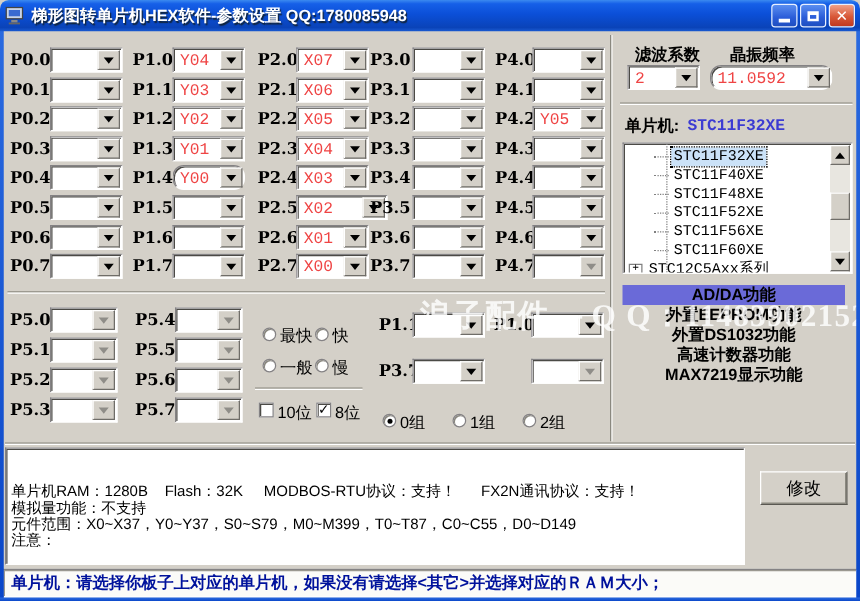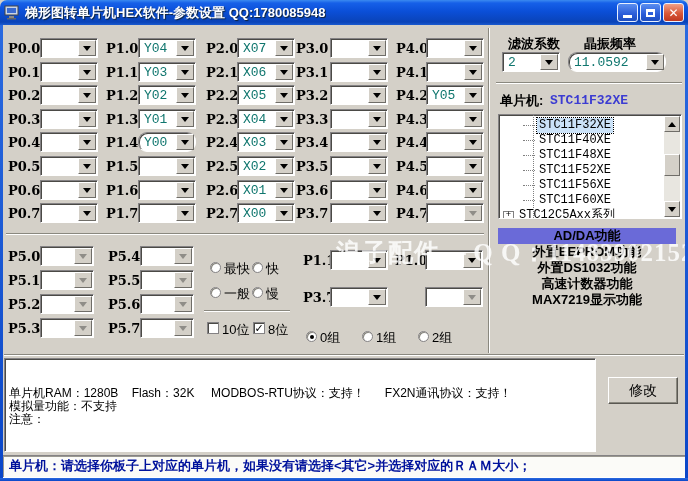--- a/index.html
+++ b/index.html
@@ -23,21 +23,21 @@
   .tbtn.close{background:linear-gradient(180deg,#f0a088,#d85838 55%,#c03820);}
   .tbtn .minbar{width:9px;height:3px;background:#fff;margin-top:8px;}
   .tbtn .maxbox{width:9px;height:8px;border:2px solid #fff;border-top-width:3px;box-sizing:border-box;}
   
   .hline{position:absolute;height:0;border-top:1px solid #8a887f;border-bottom:1px solid #fff;}
   .vline{position:absolute;width:0;border-left:1px solid #8a887f;border-right:1px solid #fff;}
   
   .combo{position:absolute;height:20px;background:#fff;box-sizing:border-box;
     border:1px solid;border-color:#848284 #fff #fff #848284;box-shadow:inset 1px 1px 0 #4b4a46;}
   .combo .cval{position:absolute;left:5px;top:2px;font-family:"Liberation Mono","DejaVu Sans Mono",monospace;
-    font-size:13px;color:#0f766e;}
+    font-size:13px;color:#ef4444;}
   .combo .cbtn{position:absolute;right:1px;top:1px;bottom:1px;width:16px;background:#d4d0c8;
     border:1px solid;border-color:#fff #6f6d68 #6f6d68 #fff;display:flex;align-items:center;justify-content:center;}
   .combo .arr{width:0;height:0;border-left:4px solid transparent;border-right:4px solid transparent;border-top:5px solid #000;}
   .combo.disabled .arr{border-top-color:#8f8d88;}
   .plabel{position:absolute;font-family:"DejaVu Serif","Liberation Serif",serif;font-weight:bold;font-size:13px;white-space:nowrap;}
   .clabel{position:absolute;font-weight:bold;font-size:13px;white-space:nowrap;}
   
   .radio{position:absolute;width:11px;height:11px;border-radius:50%;background:#fff;box-sizing:border-box;
     border:1px solid #848284;box-shadow:inset 1px 1px 0 #8a887f;}
   .radio.checked::after{content:"";position:absolute;left:3px;top:3px;width:4px;height:4px;border-radius:50%;background:#000;}
@@ -254,21 +254,21 @@
         </span>
       </div>
       <span class="plabel" style="left: 206px; top: 135px;">P2.4</span>
       <div class="combo" style="left: 237px; top: 132px; width: 58px;">
         <span class="cval">X03</span>
         <span class="cbtn">
           <i class="arr"></i>
         </span>
       </div>
       <span class="plabel" style="left: 206px; top: 159px;">P2.5</span>
-      <div class="combo" style="left: 237px; top: 156px; width: 58px;">
+      <div class="combo" style="left: 237px; top: 156px; width: 73px;">
         <span class="cval">X02</span>
         <span class="cbtn">
           <i class="arr"></i>
         </span>
       </div>
       <span class="plabel" style="left: 206px; top: 183px;">P2.6</span>
       <div class="combo" style="left: 237px; top: 180px; width: 58px;">
         <span class="cval">X01</span>
         <span class="cbtn">
           <i class="arr"></i>
@@ -566,21 +566,21 @@
       <div class="func-item" style="top: 228px; background: rgb(106, 106, 216);">AD/DA功能</div>
       <div class="func-item" style="top: 244px;">外置EEPROM功能</div>
       <div class="func-item" style="top: 260px;">外置DS1032功能</div>
       <div class="func-item" style="top: 276px;">高速计数器功能</div>
       <div class="func-item" style="top: 292px;">MAX7219显示功能</div>
     </div>
 
   <div class="hline" style="left:204px;top:310px;width:86px;"></div>
 
   <div class="infobox" style="left:4px;top:358px;width:592px;height:94px;">
-    <div id="info-lines"><div>单片机RAM：1280B    Flash：32K     MODBOS-RTU协议：支持！      FX2N通讯协议：支持！</div><div>模拟量功能：不支持</div><div>注意：</div></div>
+    <div id="info-lines"><div>单片机RAM：1280B    Flash：32K     MODBOS-RTU协议：支持！      FX2N通讯协议：支持！</div><div>模拟量功能：不支持</div><div>元件范围：X0~X37，Y0~Y37，S0~S79，M0~M399，T0~T87，C0~C55，D0~D149</div><div>注意：</div></div>
   </div>
 
   <div class="btn" style="left:608px;top:377px;width:70px;height:27px;">修改</div>
 
   <div class="statusbar" style="left:2px;top:455px;width:684px;height:23px;">单片机：请选择你板子上对应的单片机，如果没有请选择&lt;其它&gt;并选择对应的ＲＡＭ大小；</div>
 
   <div class="watermark" style="left:336px;top:236px;">浪子配件 －Q Q：11483902152</div>
 </div>
 
 </body></html>

